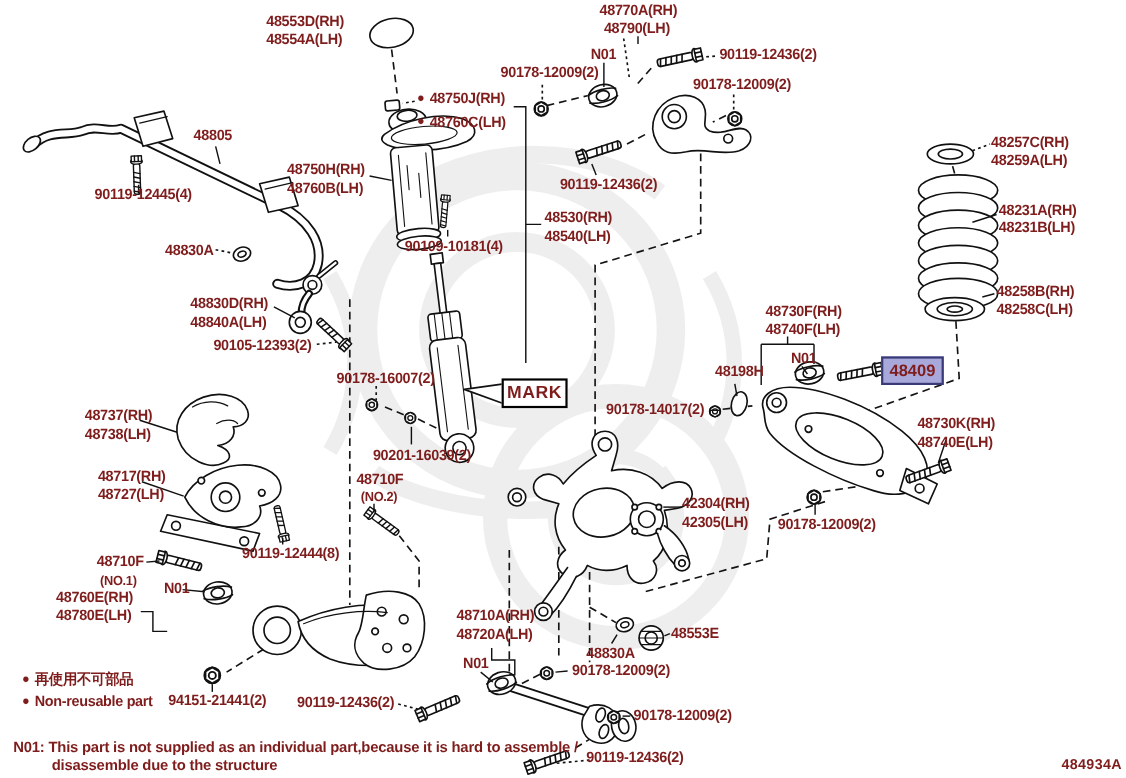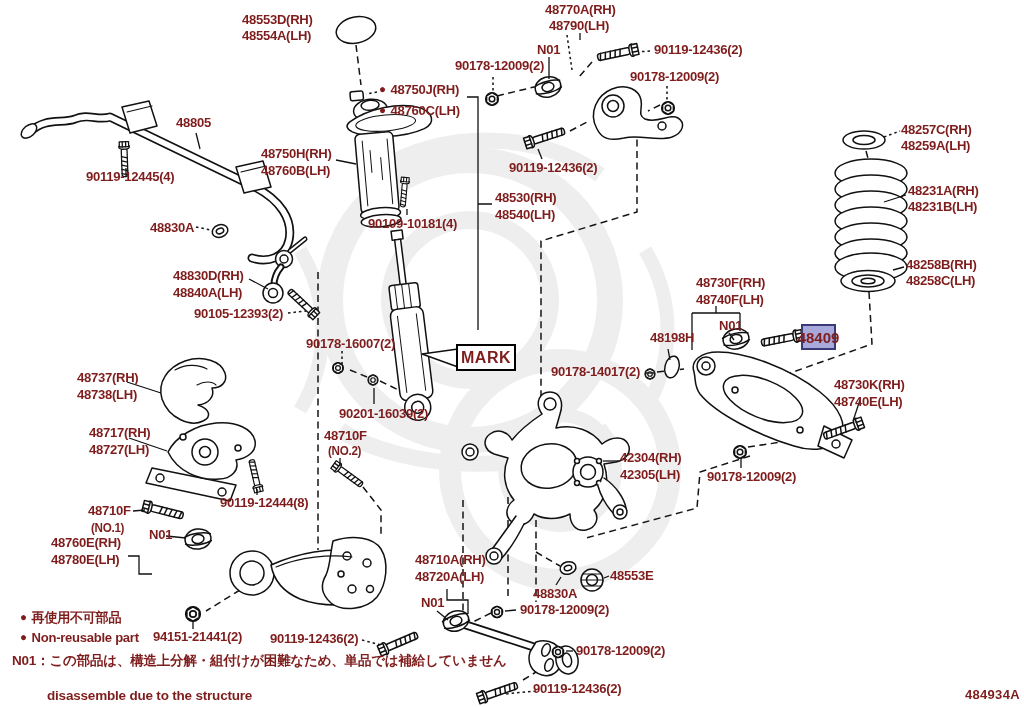--- a/index.html
+++ b/index.html
@@ -7,21 +7,21 @@
   #stage{position:relative;width:1024px;height:707px;background:#fff;overflow:hidden;
          font-family:"Liberation Sans",sans-serif;color:#7f1d1d}
   #art{position:absolute;left:0;top:0}
   .lbl{position:absolute;font-weight:bold;font-size:13.5px;line-height:15px;
        letter-spacing:-0.3px;white-space:nowrap;transform:scaleX(.97);transform-origin:0 0}
   .sm{font-size:12px}
   .bullet{font-size:12px;margin-right:5px;vertical-align:1px}
   #mark-box{position:absolute;left:456px;top:344px;width:60px;height:27px;border:2.5px solid #000;
        background:#fff;display:flex;align-items:center;justify-content:center;
        font-weight:bold;font-size:16px;letter-spacing:.5px}
-  #hl{position:absolute;left:801px;top:324px;width:35px;height:26px;border:2px solid #3a3a78;
+  #hl{position:absolute;left:801px;top:324px;width:57px;height:26px;border:2px solid #3a3a78;
        display:flex;align-items:center;justify-content:center;font-weight:bold;font-size:15px}
   .note{position:absolute;font-weight:bold;font-size:13.5px;white-space:nowrap;letter-spacing:-0.2px}
   .code{position:absolute;font-size:13px;font-weight:bold;letter-spacing:.3px}
 </style>
 </head>
 <body>
 
 <div id="stage">
 
 <svg id="art" width="1024" height="707" viewBox="0 0 1024 707">
@@ -374,18 +374,18 @@
 <div class="lbl" style="left:520px;top:602px">90178-12009(2)</div>
 <div class="lbl" style="left:576px;top:643px">90178-12009(2)</div>
 <div class="lbl" style="left:533px;top:681px">90119-12436(2)</div>
 <div class="lbl" style="left:153px;top:629px">94151-21441(2)</div>
 <div class="lbl" style="left:270px;top:631px">90119-12436(2)</div>
 
 <div id="mark-box">MARK</div>
 
 <div class="lbl" style="left:20px;top:610px"><span class="bullet">●</span><span>再使用不可部品</span></div>
 <div class="lbl" style="left:20px;top:630px"><span class="bullet">●</span><span>Non-reusable part</span></div>
-<div class="note" style="left:12px;top:652px"><span>N01：</span><span>この部品は、構造上分解・組付けが困難なため、単品では補給していません</span></div>
+<div class="note" style="left:12px;top:672px"><span>N01:</span> <span>This part is not supplied as an individual part,because it is hard to assemble /</span></div>
 <div class="note" style="left:47px;top:688px">disassemble due to the structure</div>
 
 <div class="code" style="left:965px;top:687px">484934A</div>
 
 </div>
 
 </body></html>

